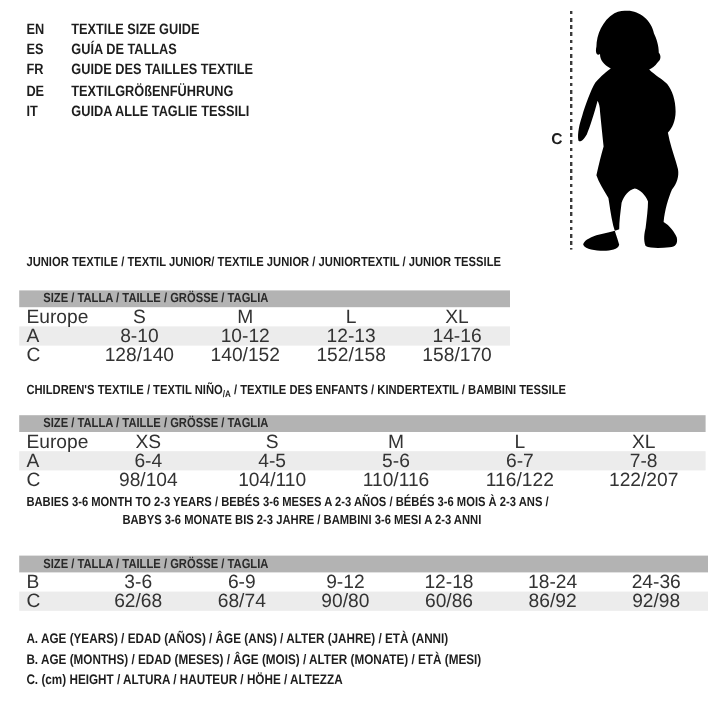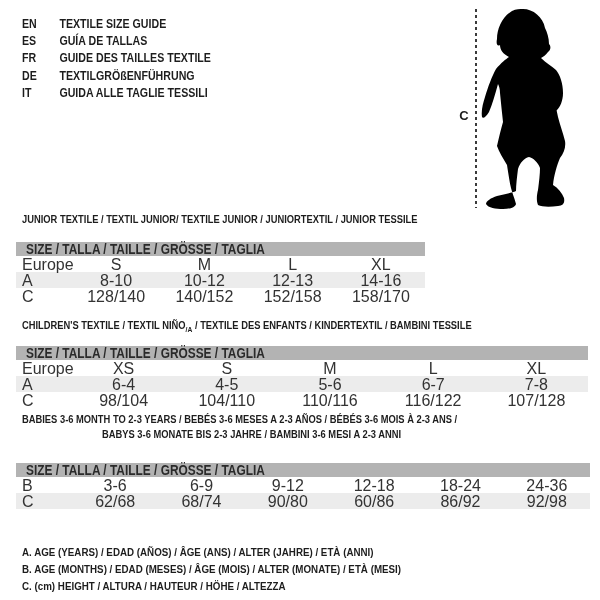--- a/index.html
+++ b/index.html
@@ -30,32 +30,32 @@
   #title-babies   { top:412px; }
   .section-title sub { font-size:0.72em; }
 
   
   .size-table { position:absolute; left:16px; }
   #t-junior   { top:242px; width:409px; }
   #t-children { top:346px; width:572px; }
   #t-babies   { top:463px; width:574px; }
   .bar {
     height:14px; background:#b3b3b3; display:flex; align-items:center;
-    padding-left:10px; font-size:14px; font-weight:bold; color:#2a2a2a;
+    padding-left:20px; font-size:11px; font-weight:bold; color:#2a2a2a;
   }
   .trow { display:grid; height:16px; align-items:center; font-size:16px; color:#333; }
   #t-junior .trow   { grid-template-columns:56px repeat(4,1fr); }
   #t-children .trow { grid-template-columns:56px repeat(5,1fr); }
   #t-babies .trow   { grid-template-columns:56px repeat(6,1fr); }
   .trow .lbl { padding-left:6px; text-align:left; }
   .trow .val { text-align:center; }
   .stripe { background:#ececec; }
 
   
-  .notes { position:absolute; left:22px; top:546px; }
+  .notes { position:absolute; left:22px; top:527px; }
   .note-line { height:17.2px; font-weight:bold; font-size:11.5px; color:#1d1d1d; white-space:nowrap; }
 </style>
 </head>
 <body>
 
 <div class="canvas">
 
   <div class="lang-list">
     <div class="lang-row">
       <span class="lang-code">EN</span>
@@ -178,21 +178,21 @@
       <span class="val">5-6</span>
       <span class="val">6-7</span>
       <span class="val">7-8</span>
     </div>
     <div class="trow">
       <span class="lbl">C</span>
       <span class="val">98/104</span>
       <span class="val">104/110</span>
       <span class="val">110/116</span>
       <span class="val">116/122</span>
-      <span class="val">107/128</span>
+      <span class="val">122/207</span>
     </div>
   </div>
 
   <div class="section-title" id="title-babies">
     <span class="condense">BABIES 3-6 MONTH TO 2-3 YEARS / BEBÉS 3-6 MESES A 2-3 AÑOS / BÉBÉS 3-6 MOIS À 2-3 ANS /</span><br>
     <span class="condense">BABYS 3-6 MONATE BIS 2-3 JAHRE / BAMBINI 3-6 MESI A 2-3 ANNI</span>
   </div>
   <div class="size-table" id="t-babies">
     <div class="bar">
       <span class="condense">SIZE / TALLA / TAILLE / GRÖSSE / TAGLIA</span>

